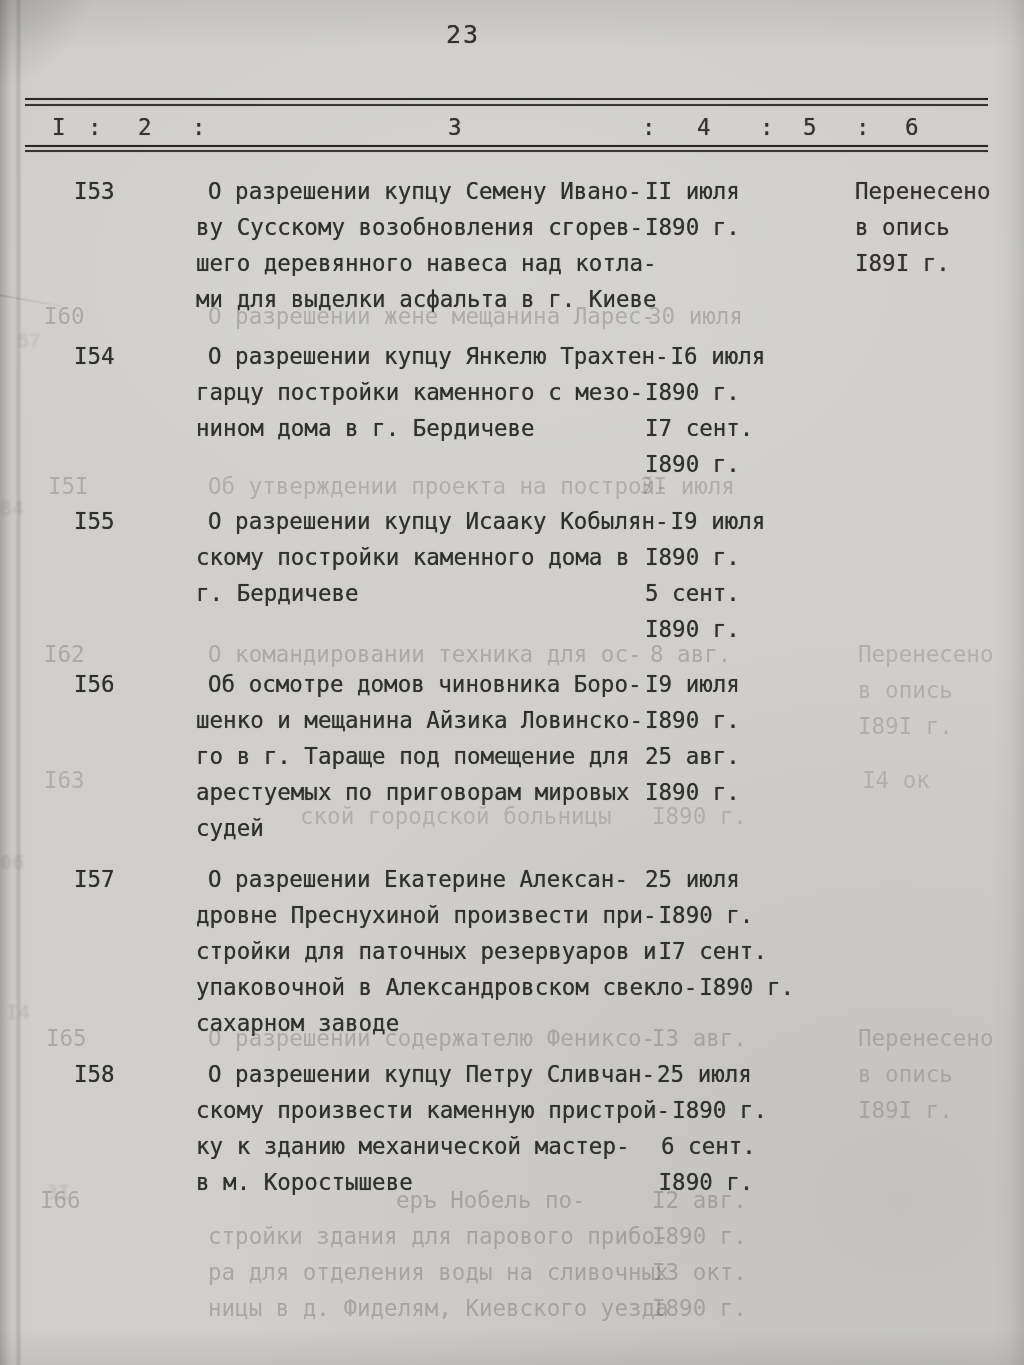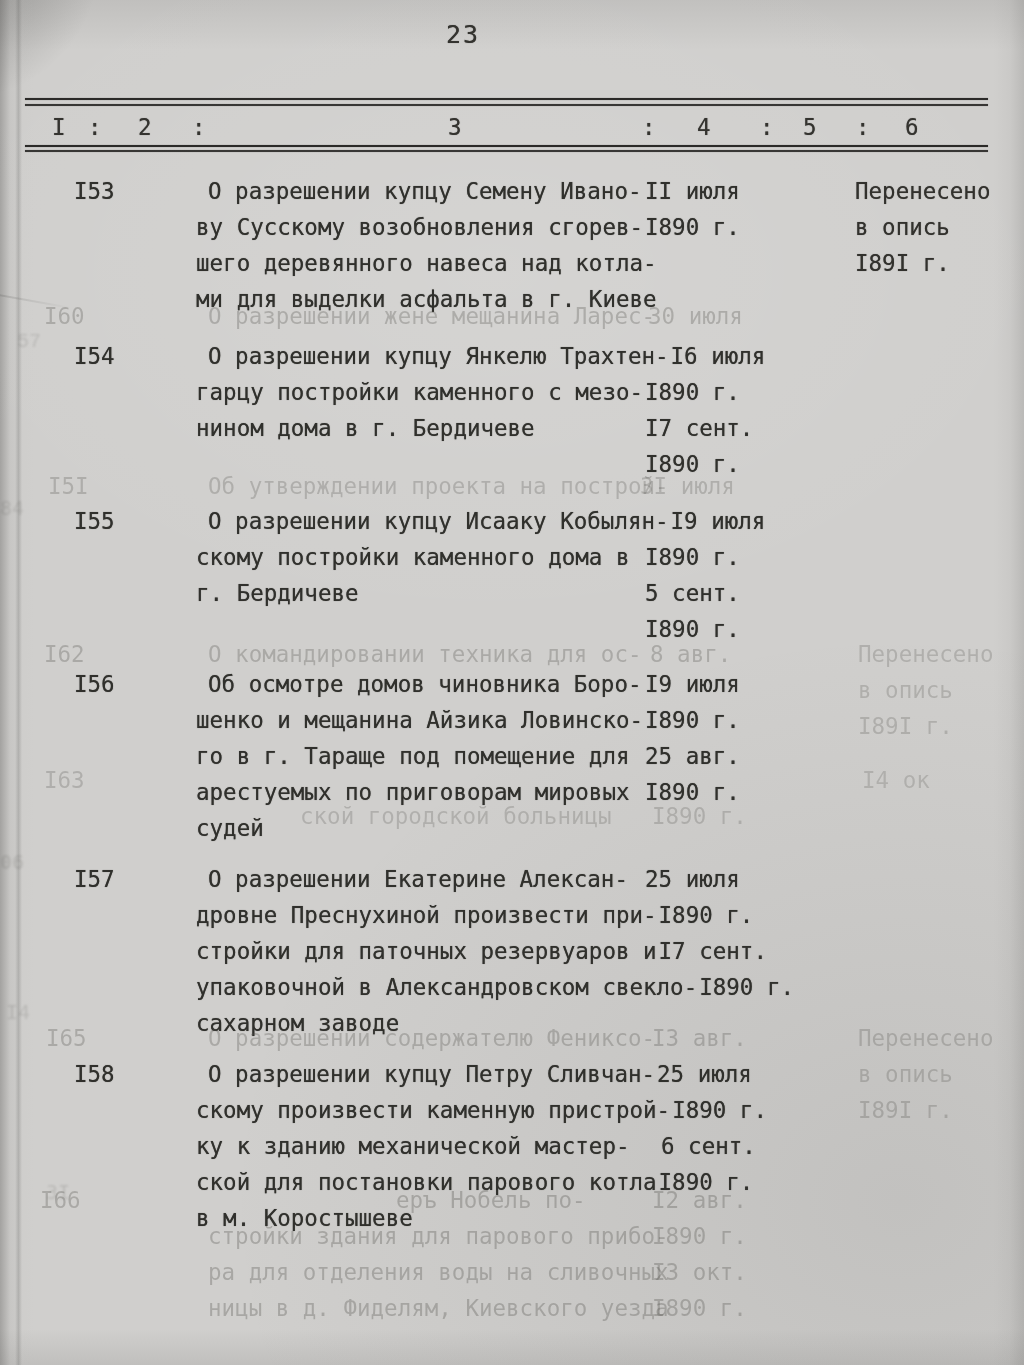--- a/index.html
+++ b/index.html
@@ -167,21 +167,20 @@
         <div class="date-line" style="top: 36px; left: 658.578px;">I890 г.</div>
         <div class="date-line" style="top: 72px; left: 658.578px;">I7 сент.</div>
         <div class="date-line" style="top: 108px; left: 699.219px;">I890 г.</div>
       </div>
       <div class="entry" style="top: 1056px;">
         <div class="entry-number">I58</div>
         <div class="subject">
           <div class="line first"><span class="t">О разрешении купцу Петру Сливчан-</span></div>
           <div class="line"><span class="t">скому произвести каменную пристрой-</span></div>
           <div class="line"><span class="t">ку к зданию механической мастер-</span></div>
-          <div class="line"><span class="t">ской для постановки парового котла</span></div>
           <div class="line"><span class="t">в м. Коростышеве</span></div>
         </div>
         <div class="date-line" style="top: 0px; left: 657.031px;">25 июля</div>
         <div class="date-line" style="top: 36px; left: 672.125px;">I890 г.</div>
         <div class="date-line" style="top: 72px; left: 645px; margin-left: 16px;">6 сент.</div>
         <div class="date-line" style="top: 108px; left: 658.578px;">I890 г.</div>
       </div>
     </div>
   <div id="ghosts">
       <div class="ghost" style="left: 44px; top: 298px; opacity: 0.3;">I60</div>

